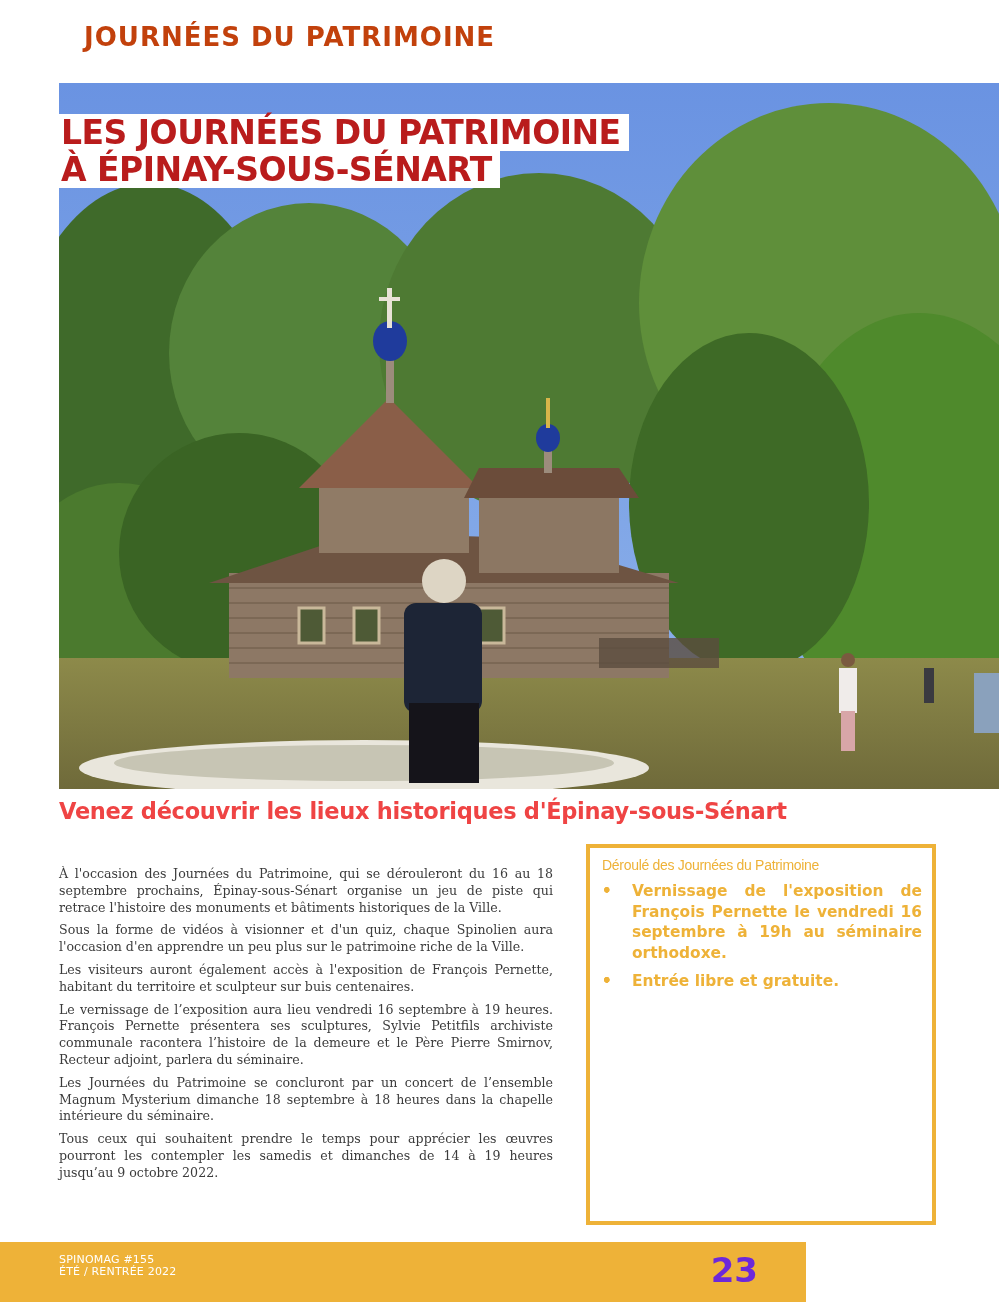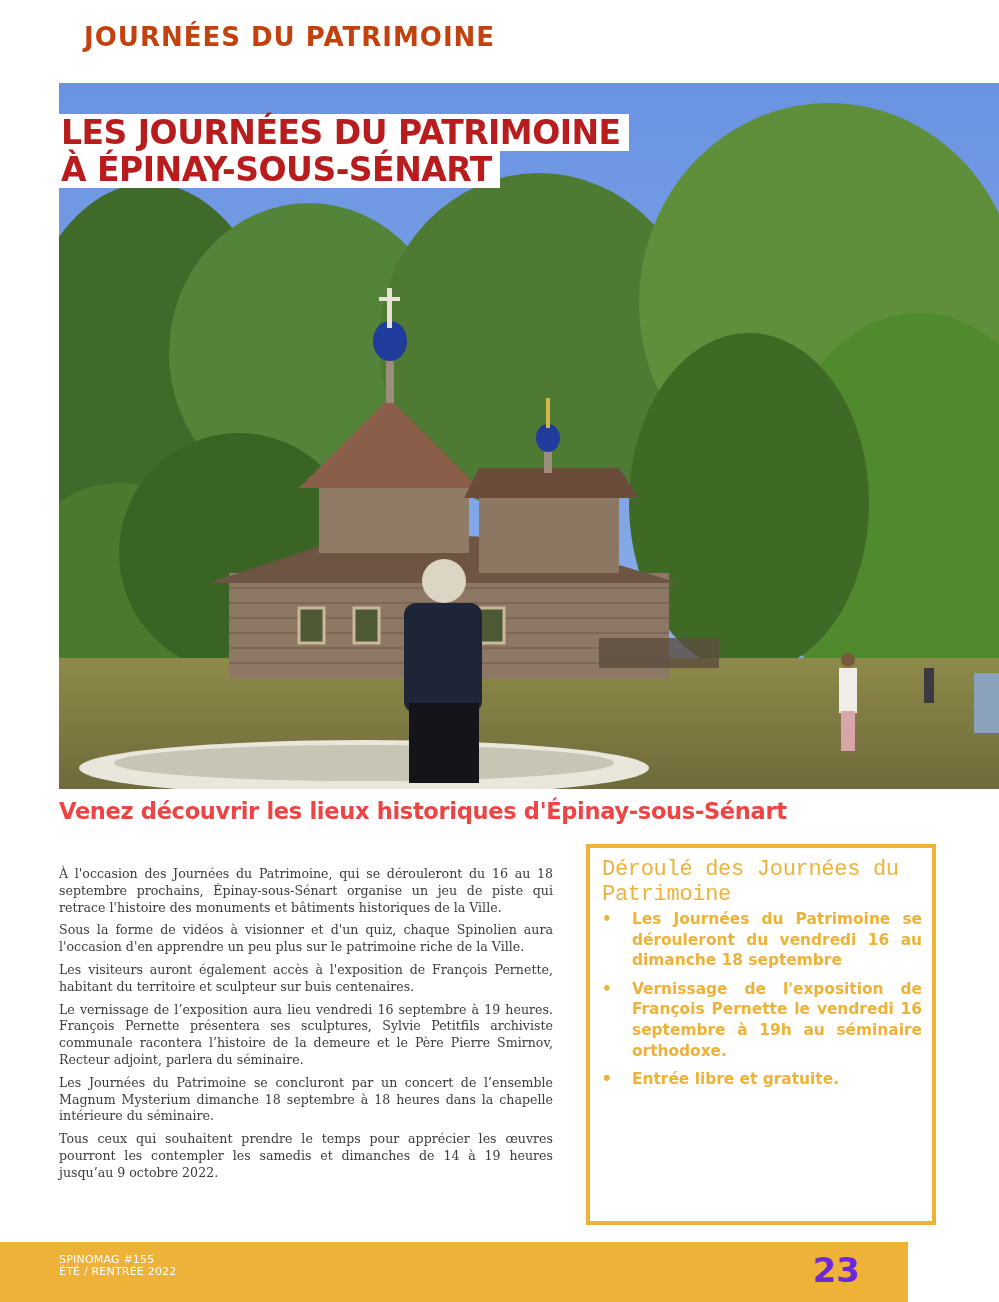--- a/index.html
+++ b/index.html
@@ -7,25 +7,25 @@
   .section-kicker{position:absolute;left:84px;top:22px;font-family:"DejaVu Sans",sans-serif;font-weight:bold;font-size:26px;letter-spacing:1px;color:#c2410c;}
   .photo{position:absolute;left:59px;top:83px;width:940px;height:706px;overflow:hidden;background:#6f97e0;}
   .photo svg{display:block;width:940px;height:706px;}
   .title-block{position:absolute;left:59px;top:114px;}
   .title-line{display:inline-block;background:#ffffff;color:#b91c1c;font-family:"DejaVu Sans",sans-serif;font-weight:bold;font-size:33px;line-height:37px;padding:0 8px 0 2px;letter-spacing:-0.5px;}
   .title-line.l2{margin-top:0;}
   .subtitle{position:absolute;left:59px;top:798px;font-family:"DejaVu Sans",sans-serif;font-weight:bold;font-size:22.5px;color:#ef4444;letter-spacing:-0.3px;}
   .body-text{position:absolute;left:59px;top:866px;width:500px;font-family:"DejaVu Serif",serif;font-size:12.6px;line-height:16.8px;color:#3b3b3b;text-align:justify;}
   .body-text p{margin:0 6px 6px 0;}
   .box{position:absolute;left:586px;top:844px;width:350px;height:381px;border:4px solid #eeb238;box-sizing:border-box;padding:9px 10px 0 12px;}
-  .box-title{font-family:Liberation Mono, monospace;font-size:22px;color:#eeb238;margin-bottom:2px;letter-spacing:-0.3px;}
+  .box-title{font-family:Liberation Sans, sans-serif;font-size:14px;color:#eeb238;margin-bottom:2px;letter-spacing:-0.3px;}
   .box ul{list-style:none;margin:0;padding:0;}
   .box li{position:relative;padding-left:30px;font-family:"DejaVu Sans",sans-serif;font-weight:bold;font-size:15.4px;line-height:20.6px;color:#eeb238;text-align:justify;margin-bottom:8px;}
   .box li .bullet{position:absolute;left:0;top:0;font-size:15px;}
-  .footer{position:absolute;left:0;top:1242px;width:908px;height:60px;background:#eeb238;}
+  .footer{position:absolute;left:0;top:1242px;width:806px;height:60px;background:#eeb238;}
   .footer-mag{position:absolute;left:59px;top:12px;font-family:"DejaVu Sans",sans-serif;font-size:11px;line-height:12px;color:#ffffff;letter-spacing:0.2px;}
   .footer-page{position:absolute;right:48px;top:8px;font-family:"DejaVu Sans",sans-serif;font-weight:bold;font-size:34px;color:#6d28d9;}
 </style>
 </head>
 <body>
 
 <div class="section-kicker">JOURNÉES DU PATRIMOINE</div>
 
 <div class="photo">
   <svg viewBox="0 0 940 706" xmlns="http://www.w3.org/2000/svg">
@@ -109,21 +109,21 @@
   <p>Sous la forme de vidéos à visionner et d'un quiz, chaque Spinolien aura l'occasion d'en apprendre un peu plus sur le patrimoine riche de la Ville.</p>
   <p>Les visiteurs auront également accès à l'exposition de François Pernette, habitant du territoire et sculpteur sur buis centenaires.</p>
   <p>Le vernissage de l’exposition aura lieu vendredi 16 septembre à 19 heures. François Pernette présentera ses sculptures, Sylvie Petitfils archiviste communale racontera l’histoire de la demeure et le Père Pierre Smirnov, Recteur adjoint, parlera du séminaire.</p>
   <p>Les Journées du Patrimoine se concluront par un concert de l’ensemble Magnum Mysterium dimanche 18 septembre à 18 heures dans la chapelle intérieure du séminaire.</p>
   <p>Tous ceux qui souhaitent prendre le temps pour apprécier les œuvres pourront les contempler les samedis et dimanches de 14 à 19 heures jusqu’au 9 octobre 2022.</p>
 </div>
 
 <div class="box">
   <div class="box-title">Déroulé des Journées du Patrimoine</div>
   <ul>
-    <li><span class="bullet">•</span><span>Les Journées du Patrimoine se dérouleront du vendredi 16 au dimanche 18 septembre</span></li>
+    <li><span class="bullet">•</span></li>
     <li><span class="bullet">•</span><span>Vernissage de l'exposition de François Pernette le vendredi 16 septembre à 19h au séminaire orthodoxe.</span></li>
     <li><span class="bullet">•</span></li>
     <li><span class="bullet">•</span></li>
     <li><span class="bullet">•</span><span>Entrée libre et gratuite.</span></li>
   </ul>
 </div>
 
 <div class="footer">
   <div class="footer-mag">
     <div>SPINOMAG #155</div>

